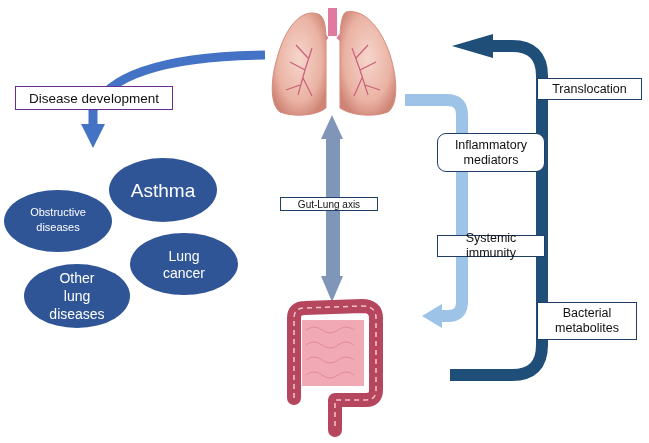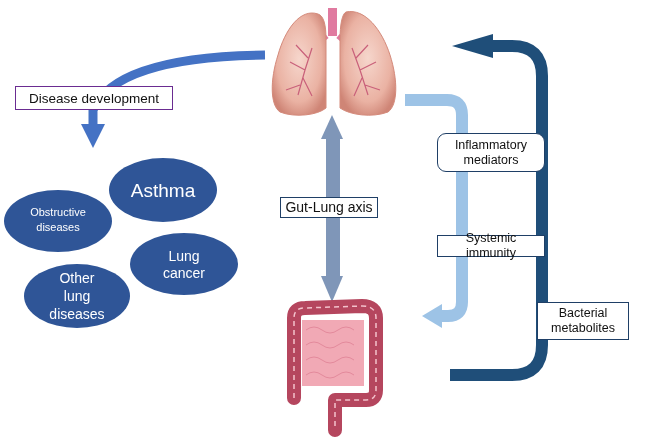--- a/index.html
+++ b/index.html
@@ -82,20 +82,21 @@
     </g>
     <g>
       <ellipse cx="77" cy="296" rx="53" ry="32" fill="#2f5597"></ellipse>
       <text class="ellipse-text" x="77" y="283" font-size="14">Other</text>
       <text class="ellipse-text" x="77" y="301" font-size="14">lung</text>
       <text class="ellipse-text" x="77" y="319" font-size="14">diseases</text>
     </g>
   </svg>
 
   <div class="label-box purple" style="left:15px; top:86px; width:158px; height:24px;">Disease development</div>
-  <div class="label-box" style="left:280px; top:197px; width:98px; height:21px; font-size:14px;">Gut-Lung axis</div>
+  <div class="label-box" style="left:280px; top:197px; width:98px; height:14px; font-size:10px;">Gut-Lung axis</div>
+  <div class="label-box" style="left:537px; top:78px; width:105px; height:22px;">Translocation</div>
   <div class="label-box" style="left:437px; top:133px; width:108px; height:39px;border-radius:9px;">Inflammatory
 mediators</div>
   <div class="label-box" style="left:437px; top:235px; width:108px; height:22px;">Systemic
 immunity</div>
-  <div class="label-box" style="left:537px; top:302px; width:92px; height:38px;">Bacterial
+  <div class="label-box" style="left:537px; top:302px; width:100px; height:38px;">Bacterial
 metabolites</div>
 </div>
 
 </body></html>

